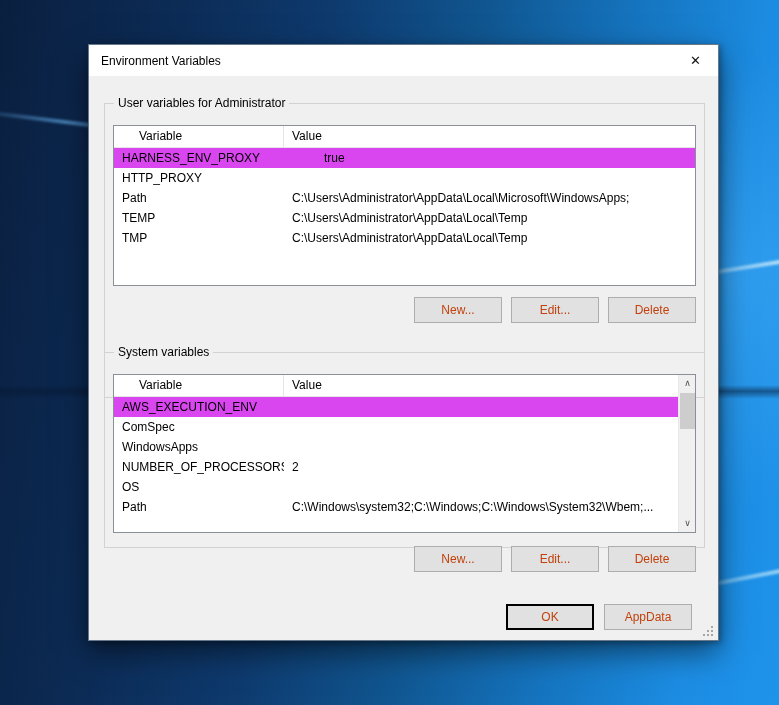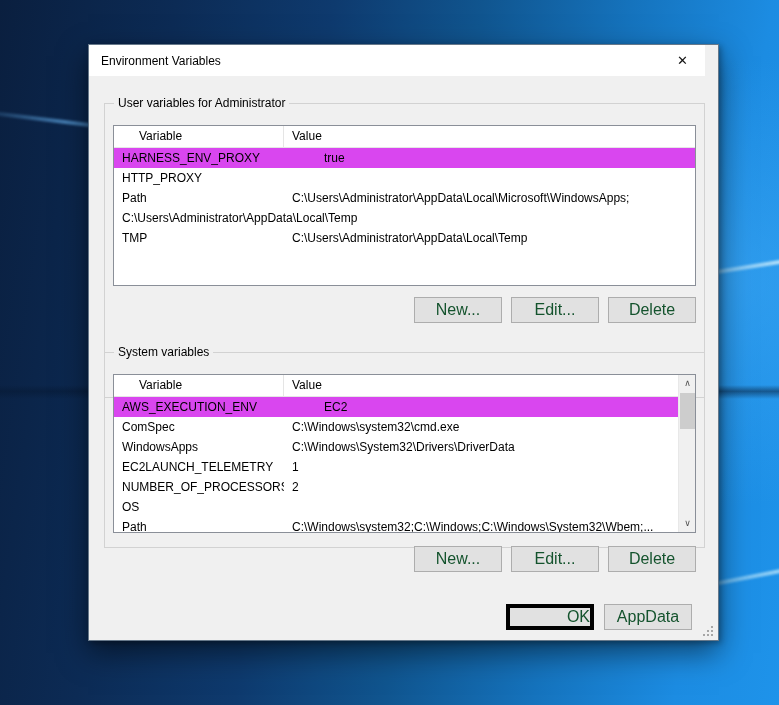--- a/index.html
+++ b/index.html
@@ -22,21 +22,21 @@
     background:linear-gradient(90deg, rgba(215,245,255,0), rgba(215,245,255,0.75)); }
   .dark-band { position:absolute; top:385px; left:0; right:0; height:14px; pointer-events:none;
     background:linear-gradient(rgba(6,24,50,0), rgba(6,24,50,0.5) 45%, rgba(6,24,50,0)); }
 
   
   .dialog {
     position:absolute; left:88px; top:44px; width:631px; height:597px;
     background:#f0f0f0; border:1px solid #66788a;
     box-shadow:0 12px 28px rgba(0,0,0,0.5), 2px 2px 6px rgba(0,0,0,0.3);
   }
-  .titlebar { position:absolute; left:0; top:0; right:13px; height:31px; background:#ffffff;
+  .titlebar { position:absolute; left:0; top:0; right:0; height:31px; background:#ffffff;
     display:flex; align-items:center; }
   .titlebar .title { padding-left:12px; font-size:12px; color:#000; }
   .close-btn { position:absolute; right:0; top:0; width:45px; height:31px; border:0; background:transparent;
     font-family:inherit; font-size:13px; color:#111; cursor:default; display:flex; align-items:center; justify-content:center; }
 
   
   .group { position:absolute; border:1px solid #d2d2d2; }
   .group-1 { left:15px; top:58px;  width:601px; height:295px; }
   .group-2 { left:15px; top:307px; width:601px; height:196px; }
   .group-label { position:absolute; top:-8px; left:9px; background:#f0f0f0; padding:0 4px; font-size:12px; line-height:14px; }
@@ -59,24 +59,24 @@
   
   .scrollbar { position:absolute; top:0; right:0; bottom:0; width:17px; background:#f0f0f0;
     border-left:1px solid #e8e8e8; }
   .sb-btn { position:absolute; left:0; width:17px; height:17px; display:flex; align-items:center; justify-content:center;
     color:#505050; font-size:9px; line-height:9px; }
   .sb-up { top:0; } .sb-down { bottom:0; }
   .sb-thumb { position:absolute; left:1px; top:18px; width:15px; height:36px; background:#cdcdcd; }
 
   
   .btn { width:88px; height:26px; background:#e1e1e1; border:1px solid #adadad;
-    font-family:inherit; font-size:16px; color:#14532d; cursor:default; }
+    font-family:inherit; font-size:12px; color:#c2410c; cursor:default; }
   .btn-row { position:absolute; right:8px; display:flex; gap:9px; }
   .btn-row-1 { top:193px; } .btn-row-2 { top:193px; }
-  .btn-ok { position:absolute; left:417px; top:559px; border:4px solid #000000;text-align:right; }
+  .btn-ok { position:absolute; left:417px; top:559px; border:2px solid #000000; }
   .btn-cancel { position:absolute; left:515px; top:559px; }
 
   .resize-grip { position:absolute; right:4px; bottom:3px; width:12px; height:12px; cursor:nwse-resize; }
 </style>
 </head>
 <body>
 
 <div class="desktop">
   <div class="beam beam-a"></div>
   <div class="beam beam-b"></div>
@@ -106,20 +106,21 @@
             <span class="c2">true</span>
           </div>
           <div class="lv-row">
             <span class="c1">HTTP_PROXY</span>
           </div>
           <div class="lv-row">
             <span class="c1">Path</span>
             <span class="c2">C:\Users\Administrator\AppData\Local\Microsoft\WindowsApps;</span>
           </div>
           <div class="lv-row">
+            <span class="c1">TEMP</span>
             <span class="c2">C:\Users\Administrator\AppData\Local\Temp</span>
           </div>
           <div class="lv-row">
             <span class="c1">TMP</span>
             <span class="c2">C:\Users\Administrator\AppData\Local\Temp</span>
           </div>
         </div>
       </div>
 
       <div class="btn-row btn-row-1">
@@ -133,33 +134,26 @@
       <span class="group-label">System variables</span>
 
       <div class="listview list-2">
         <div class="lv-inner">
           <div class="lv-header">
             <span class="c1">Variable</span>
             <span class="c2">Value</span>
           </div>
           <div class="lv-row sel">
             <span class="c1">AWS_EXECUTION_ENV</span>
-            <span class="c2">EC2</span>
           </div>
           <div class="lv-row">
             <span class="c1">ComSpec</span>
-            <span class="c2">C:\Windows\system32\cmd.exe</span>
           </div>
           <div class="lv-row">
             <span class="c1">WindowsApps</span>
-            <span class="c2">C:\Windows\System32\Drivers\DriverData</span>
-          </div>
-          <div class="lv-row">
-            <span class="c1">EC2LAUNCH_TELEMETRY</span>
-            <span class="c2">1</span>
           </div>
           <div class="lv-row">
             <span class="c1">NUMBER_OF_PROCESSORS</span>
             <span class="c2">2</span>
           </div>
           <div class="lv-row">
             <span class="c1">OS</span>
           </div>
           <div class="lv-row">
             <span class="c1">Path</span>

